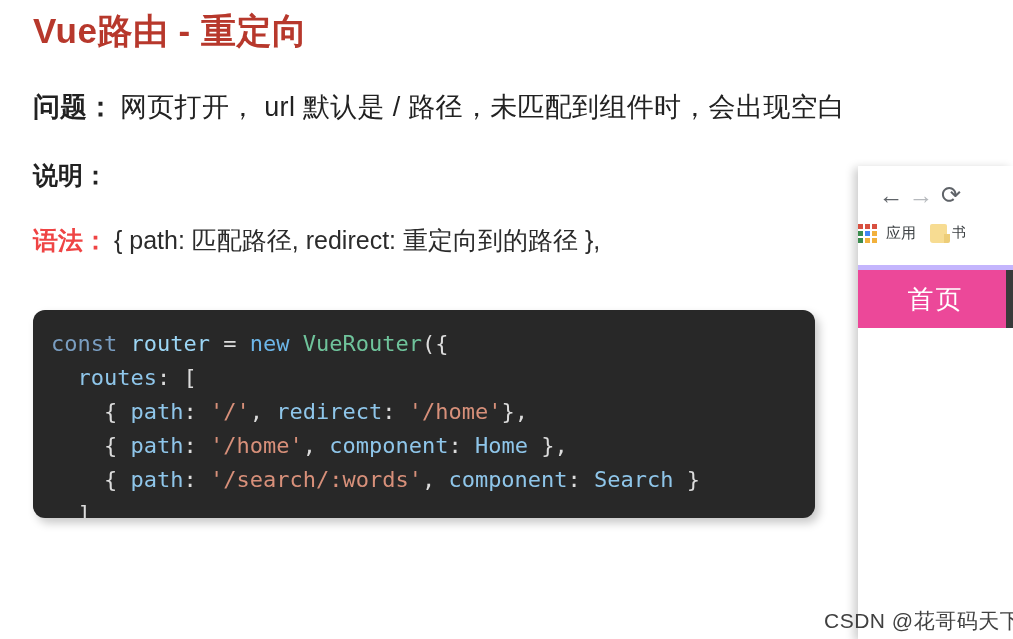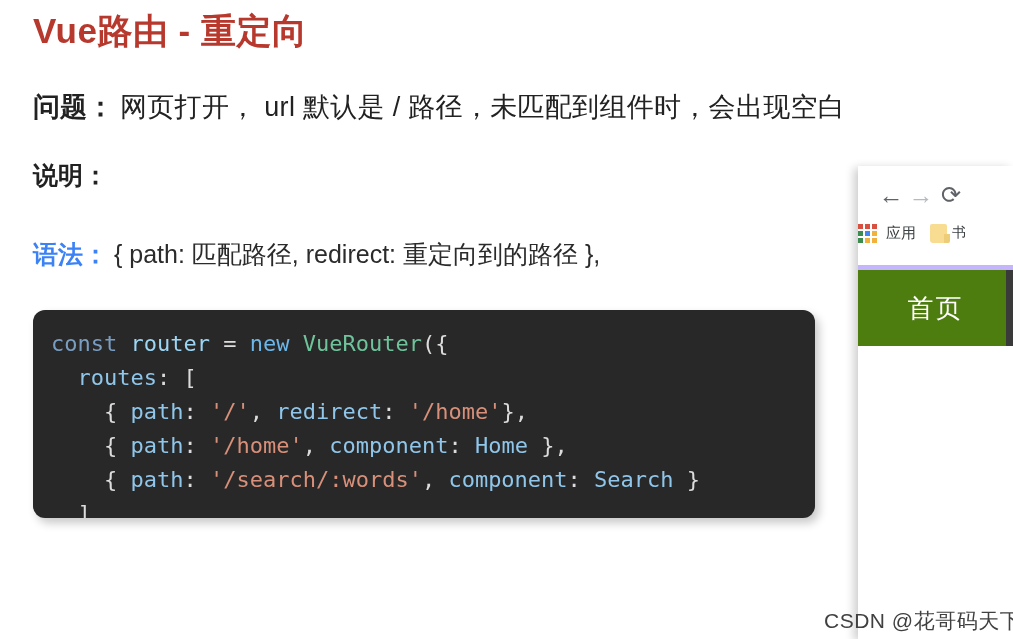--- a/index.html
+++ b/index.html
@@ -53,21 +53,21 @@
 
   #line-explain {
     top: 159px;
     font-size: 25px;
   }
 
   #line-syntax {
     top: 224px;
     font-size: 25px;
   }
-  #line-syntax .bullet-label { color: #3b82f6; margin-top: 14px; }
+  #line-syntax .bullet-label { color: #ef4444; }
   #line-syntax .bullet-text { color: #2b2b2b; margin-left: 0; }
 
   
   #code-block {
     position: absolute;
     left: 33px;
     top: 310px;
     width: 782px;
     height: 208px;
     background: #282828;
@@ -165,22 +165,22 @@
   }
   #bookmark-label {
     font-size: 14px;
     color: #3c4043;
     margin-left: 5px;
     white-space: nowrap;
     overflow: hidden;
   }
 
   #page-banner {
-    height: 76px;
-    background: #4d7c0f;
+    height: 58px;
+    background: #ec4899;
     display: flex;
     align-items: center;
     justify-content: center;
     position: relative;
   }
   #page-banner::after {
     content: "";
     position: absolute;
     right: 0;
     top: 0;

